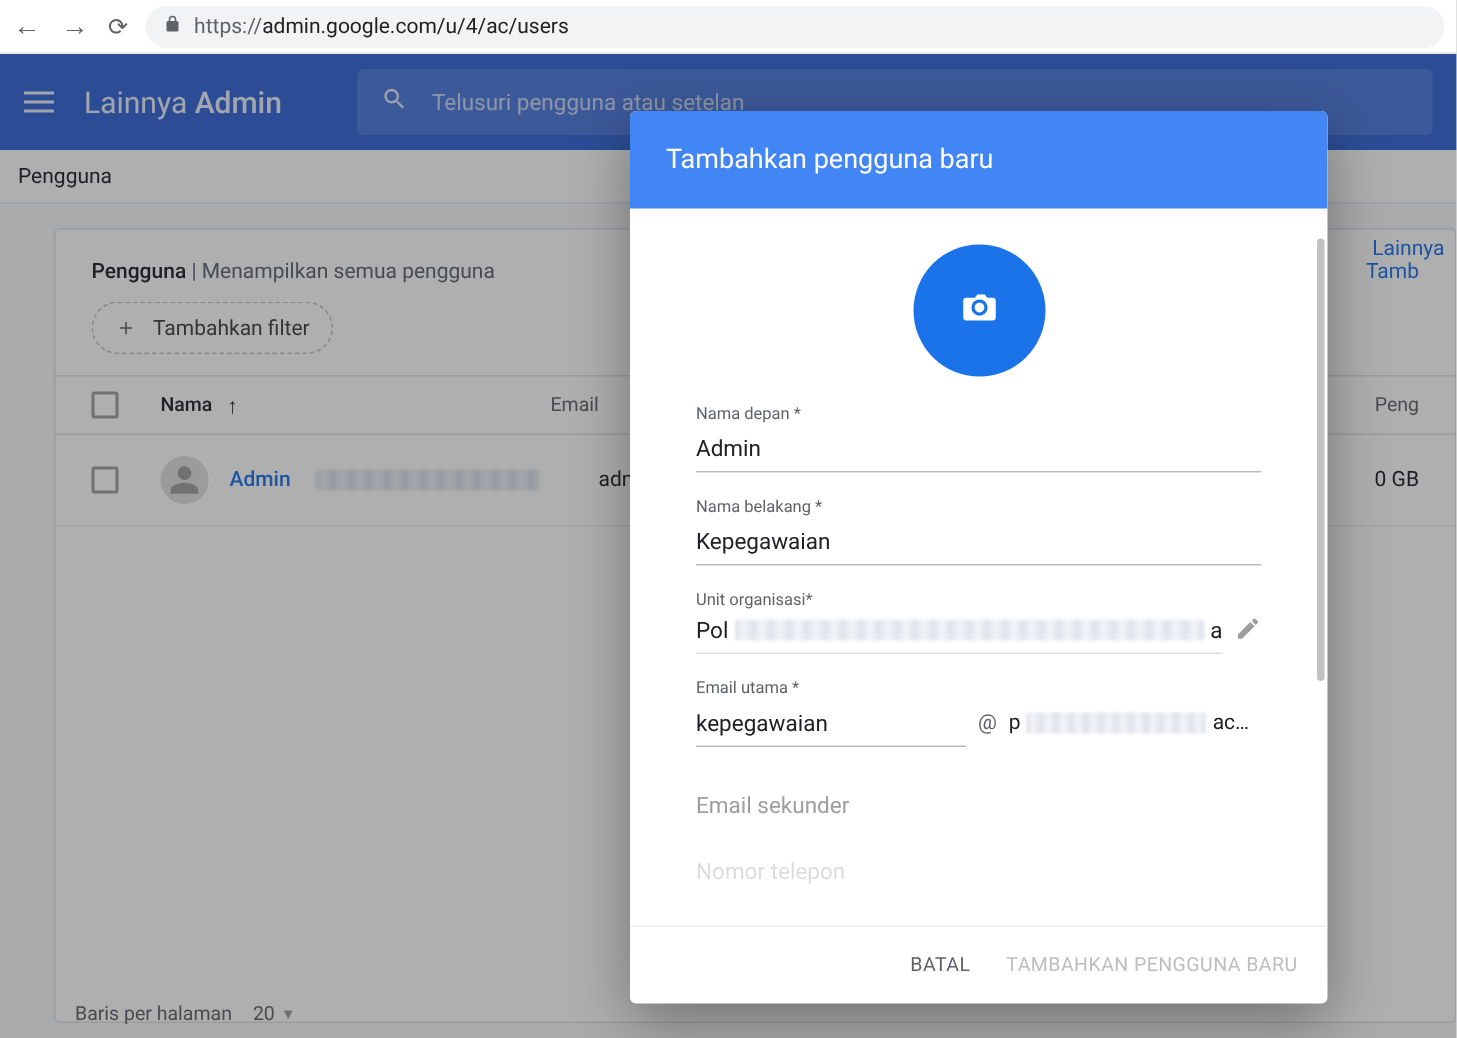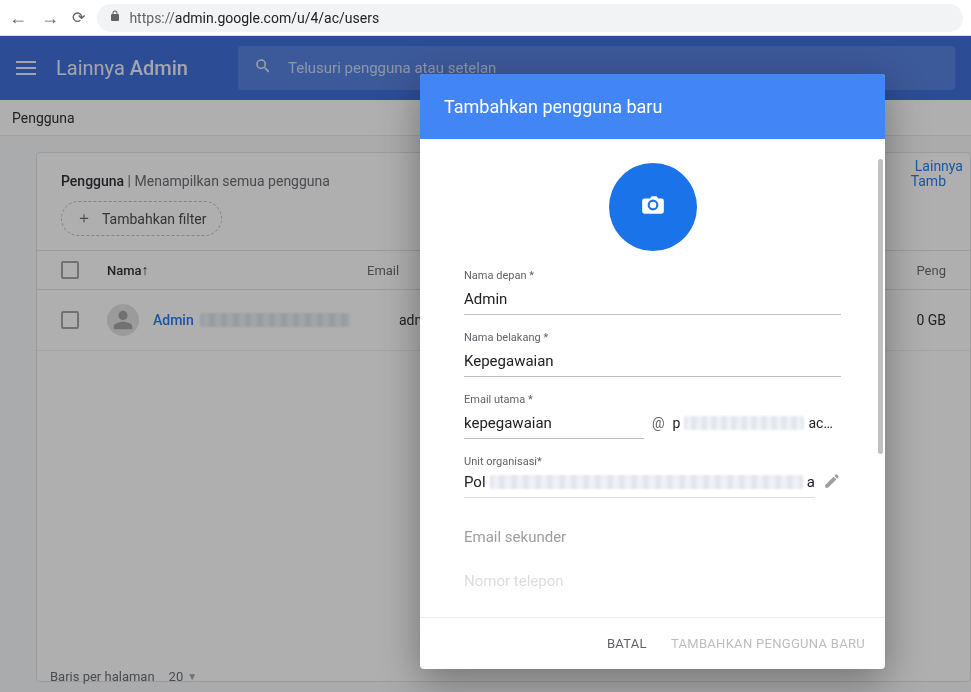--- a/index.html
+++ b/index.html
@@ -34,21 +34,21 @@
 .card-title .sep { color: #5f6368; font-weight: 400; }
 .card-head .link { margin-left: auto; color: #1a73e8; font-size: 14px; cursor: pointer; }
 .more-link { position: absolute; right: 8px; top: 22px; color: #1a73e8; font-size: 14px; cursor: pointer; }
 
 .filter-row { padding: 0 24px 14px; }
 .filter-chip { display: inline-flex; align-items: center; gap: 10px; border: 1px dashed #bdbdbd; border-radius: 18px; padding: 6px 14px; color: #3c4043; font-size: 14px; cursor: pointer; }
 .plus { font-size: 16px; color: #5f6368; }
 
 .tbl-head { display: flex; align-items: center; padding: 10px 24px; border-top: 1px solid #e0e0e0; border-bottom: 1px solid #e0e0e0; color: #5f6368; font-size: 13px; }
 .chk { width: 18px; height: 18px; border: 2px solid #9e9e9e; border-radius: 2px; margin-right: 28px; cursor: pointer; }
-.col-name { width: 260px; display: flex; align-items: center; color: #202124; font-weight: 500; }
+.col-name { width: 260px; display: flex; align-items: center; gap: 10px; color: #202124; font-weight: 500; }
 .sort-up { font-size: 14px; }
 .col-email { width: 480px; }
 .col-storage { margin-left: auto; }
 
 .row { display: flex; align-items: center; padding: 14px 24px; border-bottom: 1px solid #eee; font-size: 14px; }
 .avatar { width: 32px; height: 32px; border-radius: 50%; background: #e0e0e0; display: flex; align-items: center; justify-content: center; margin-right: 14px; }
 .avatar svg { fill: #9e9e9e; }
 .name-link { color: #1a73e8; cursor: pointer; margin-right: 6px; }
 .name-blur { display:inline-block; width:150px; height:14px; background: repeating-linear-gradient(90deg,#d9dfe8,#eef1f5 6px,#d9dfe8 12px); border-radius:3px; filter: blur(1px); vertical-align: middle; }
 .row .email { color: #202124; }
@@ -180,46 +180,46 @@
     </div>
     <div class="field">
       <label class="flabel">Nama depan *</label>
       <input class="finput" value="Admin" style="">
     </div>
     <div class="field">
       <label class="flabel">Nama belakang *</label>
       <input class="finput" value="Kepegawaian" style="">
     </div>
     <div class="field">
-      <label class="flabel">Email utama *</label>
-      <div class="email-row">
-        <input class="finput local" value="kepegawaian" style="">
-        <span class="at">@</span>
-        <span class="domain-box">
-          <span>p</span>
-          <span class="domain-blur"></span>
-          <span>ac…</span>
-        </span>
-      </div>
-    </div>
-    <div class="field">
       <label class="flabel">Unit organisasi*</label>
       <div class="org-row">
         <div class="org-val">
           <span>Pol</span>
           <span class="org-blur"></span>
           <span>a</span>
         </div>
         <span class="pencil">
           <svg width="18" height="18" viewBox="0 0 24 24" fill="#9e9e9e">
               <path d="M3 17.25V21h3.75L17.81 9.94l-3.75-3.75zM20.71 7.04a1 1 0 0 0 0-1.41l-2.34-2.34a1 1 0 0 0-1.41 0l-1.83 1.83 3.75 3.75z"></path>
             </svg>
         </span>
       </div>
     </div>
+    <div class="field">
+      <label class="flabel">Email utama *</label>
+      <div class="email-row">
+        <input class="finput local" value="kepegawaian" style="">
+        <span class="at">@</span>
+        <span class="domain-box">
+          <span>p</span>
+          <span class="domain-blur"></span>
+          <span>ac…</span>
+        </span>
+      </div>
+    </div>
     <div class="field" style="margin-top:26px">
       <input class="finput under-placeholder" style="color: rgb(158, 158, 158);" placeholder="Email sekunder">
     </div>
     <div class="field" style="opacity:.35">
       <input class="finput under-placeholder" placeholder="Nomor telepon" style="">
     </div>
   </div>
   <div class="dlg-foot">
     <span class="btn-flat">BATAL</span>
     <span class="btn-flat dis">TAMBAHKAN PENGGUNA BARU</span>

